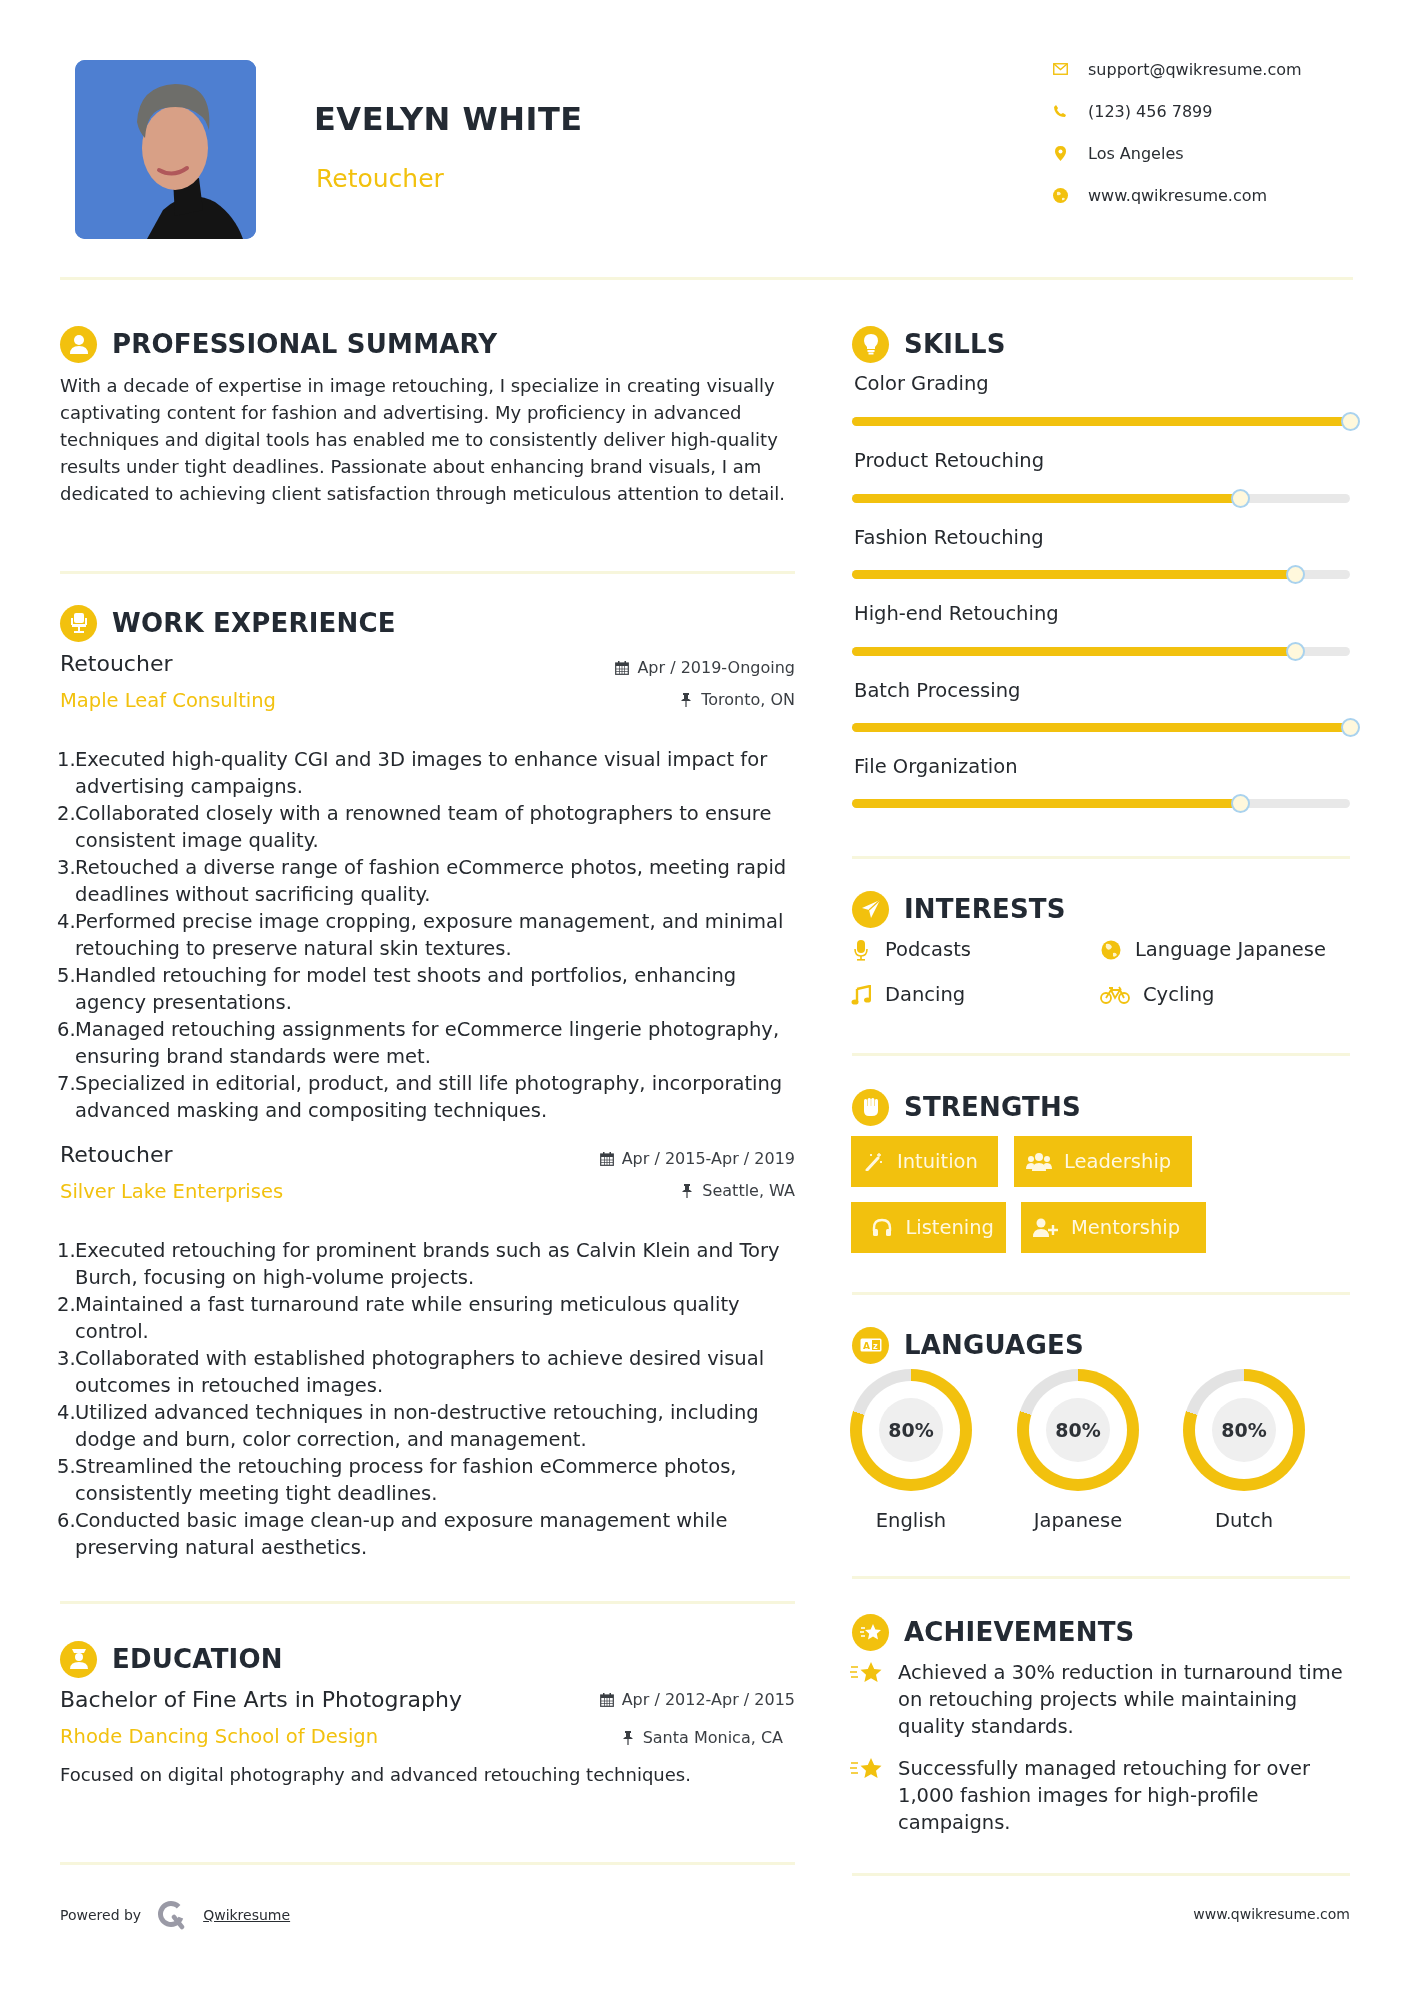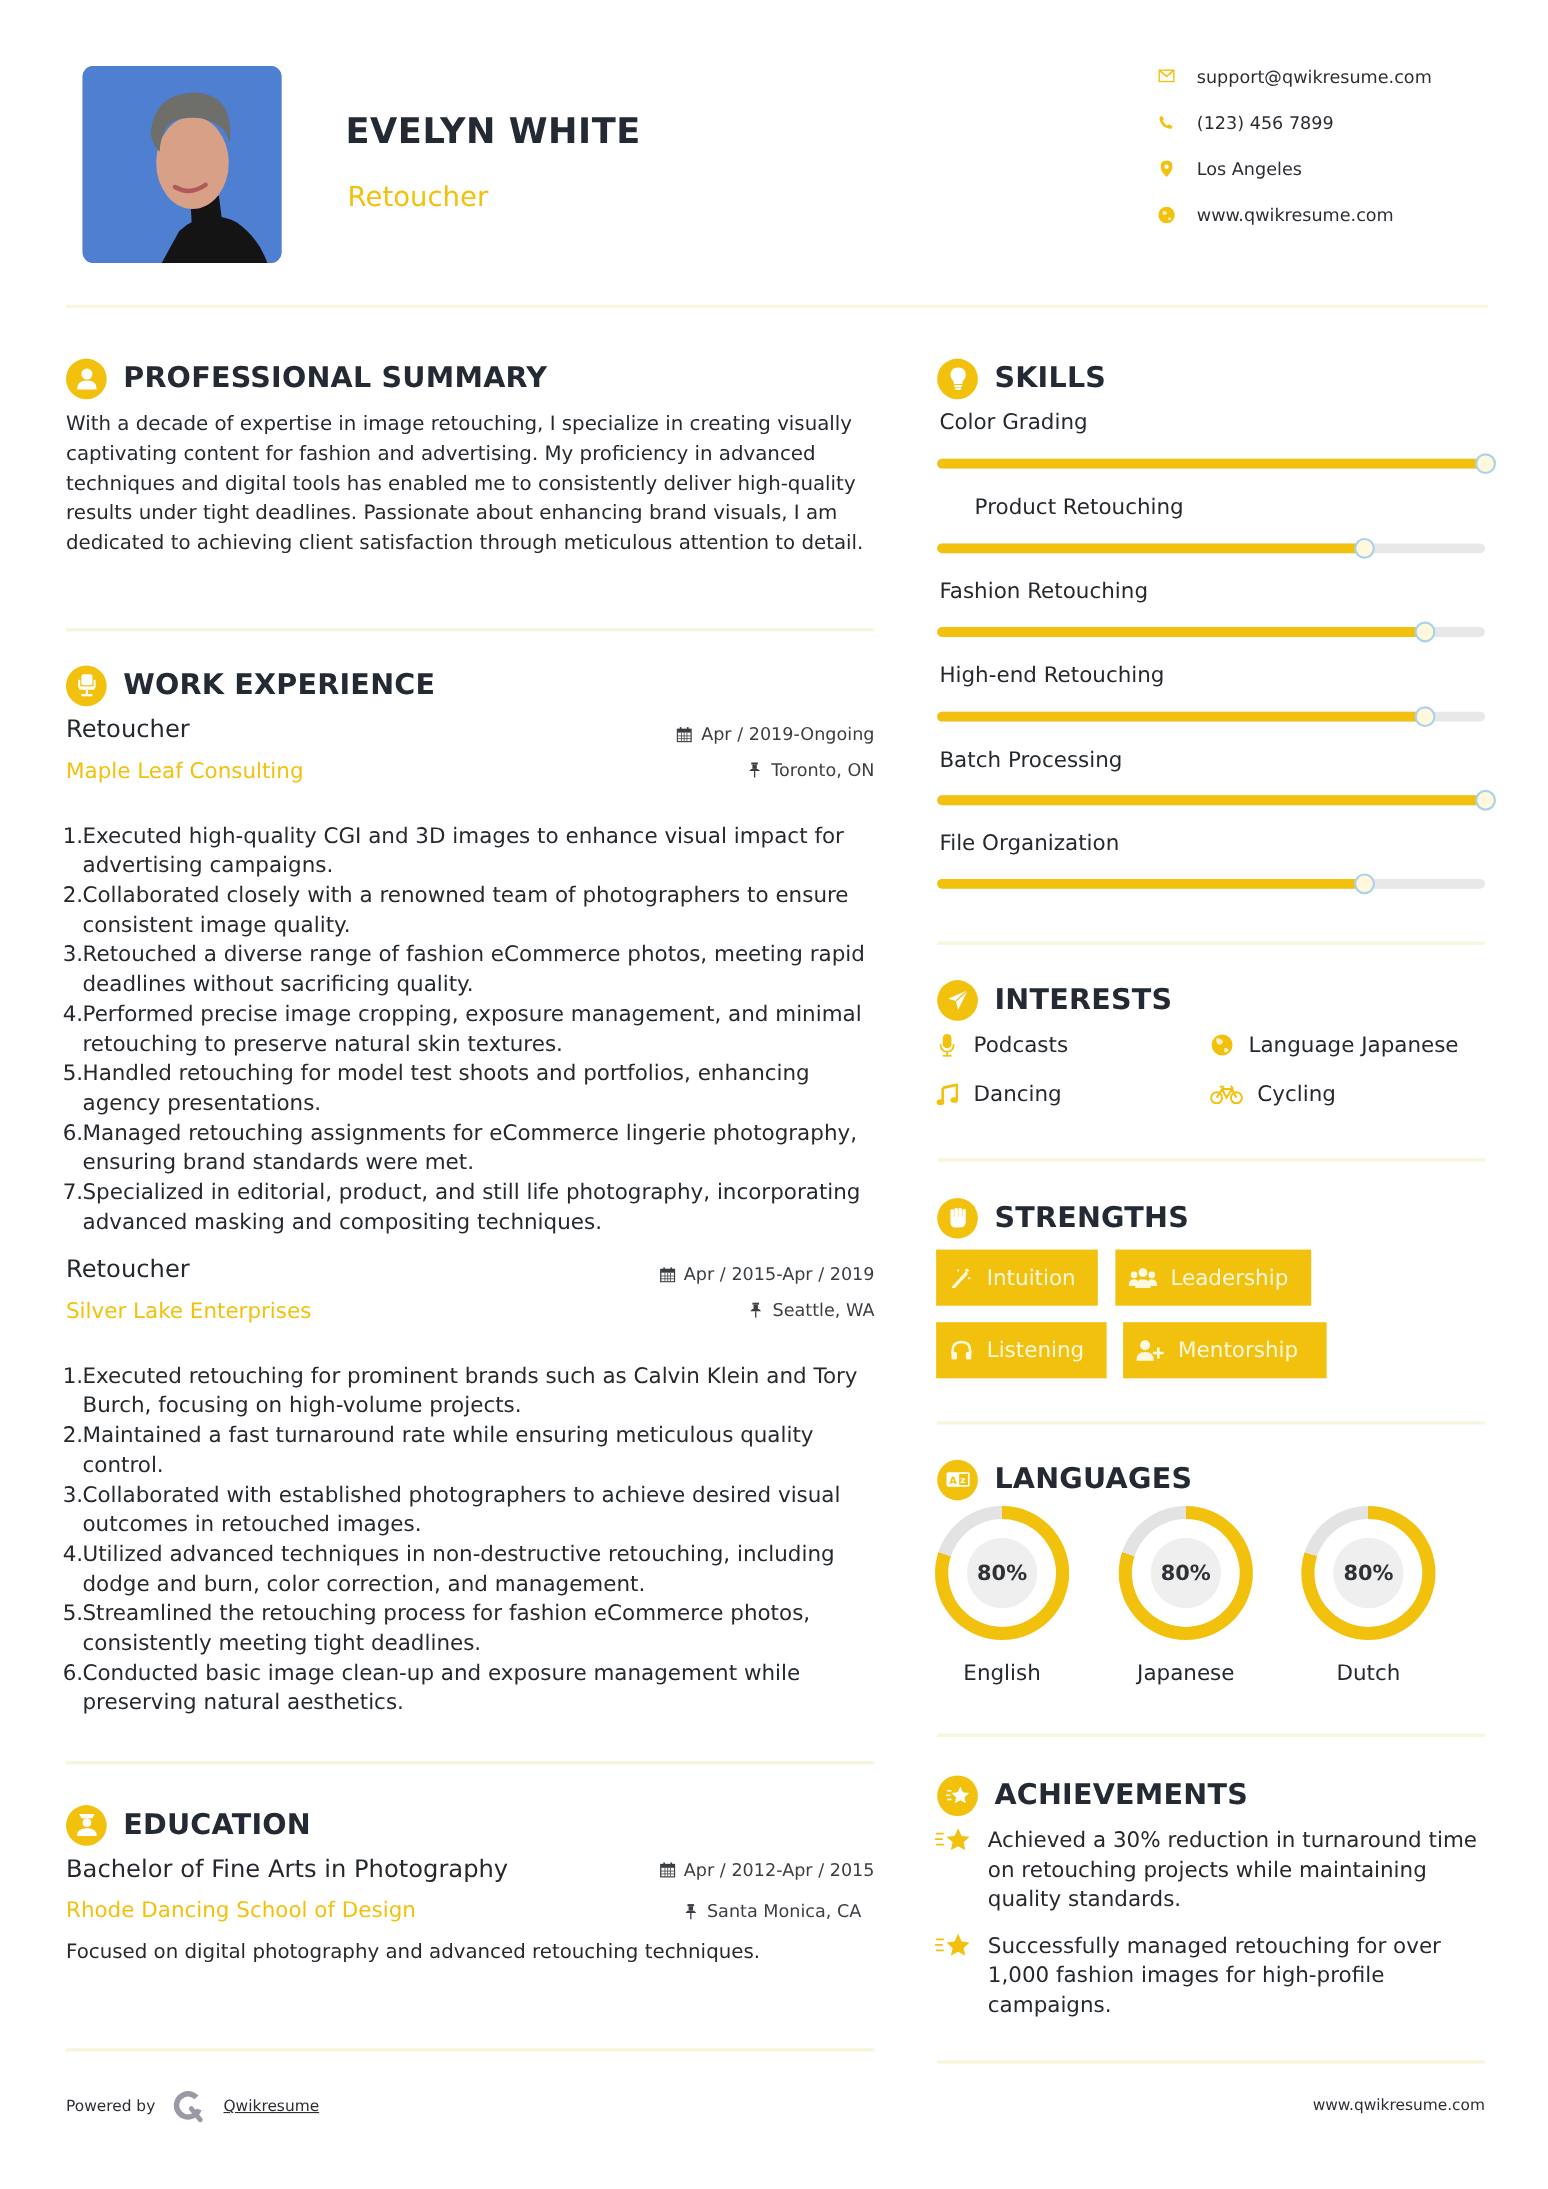--- a/index.html
+++ b/index.html
@@ -278,21 +278,21 @@
   </span>
   <span class="sec-title">SKILLS</span>
 </div>
 
 <div class="abs skill-label" style="top:372px;">Color Grading</div>
 <div class="abs skill-track" style="top:417px;">
   <div class="skill-fill" style="width: 100%;"></div>
   <div class="skill-knob" style="left: 100%;"></div>
 </div>
 
-<div class="abs skill-label" style="top:449px;margin-left:32px;">Product Retouching</div>
+<div class="abs skill-label" style="top:449px;">Product Retouching</div>
 <div class="abs skill-track" style="top:494px;">
   <div class="skill-fill" style="width: 78%;"></div>
   <div class="skill-knob" style="left: 78%;"></div>
 </div>
 
 <div class="abs skill-label" style="top:526px;">Fashion Retouching</div>
 <div class="abs skill-track" style="top:570px;">
   <div class="skill-fill" style="width: 89%;"></div>
   <div class="skill-knob" style="left: 89%;"></div>
 </div>
@@ -398,21 +398,21 @@
       <svg width="26" height="20" viewBox="0 0 26 20">
         <circle cx="13" cy="5" r="4" fill="#fff8e0"></circle>
         <circle cx="5" cy="7" r="3" fill="#fff8e0"></circle>
         <circle cx="21" cy="7" r="3" fill="#fff8e0"></circle>
         <path d="M6 19 Q6 11 13 11 Q20 11 20 19 Z" fill="#fff8e0"></path>
         <path d="M0 17 Q0 11 5 11 Q8 11 8 13 L7 17 Z M26 17 Q26 11 21 11 Q18 11 18 13 L19 17 Z" fill="#fff8e0"></path>
       </svg>
     </span>
   <span>Leadership</span>
 </div>
-<div class="abs badge" style="left:851px; top:1202px; width:155px;">
+<div class="abs badge" style="left:851px; top:1202px; width:155px;justify-content:flex-end;">
   <span class="bi">
       <svg width="20" height="20" viewBox="0 0 20 20">
         <path d="M2 13 V10 Q2 2 10 2 Q18 2 18 10 V13" fill="none" stroke="#fff8e0" stroke-width="2.4"></path>
         <rect x="1" y="11" width="5" height="7" rx="1.5" fill="#fff8e0"></rect>
         <rect x="14" y="11" width="5" height="7" rx="1.5" fill="#fff8e0"></rect>
       </svg>
     </span>
   <span>Listening</span>
 </div>
 <div class="abs badge" style="left:1021px; top:1202px; width:185px;">

